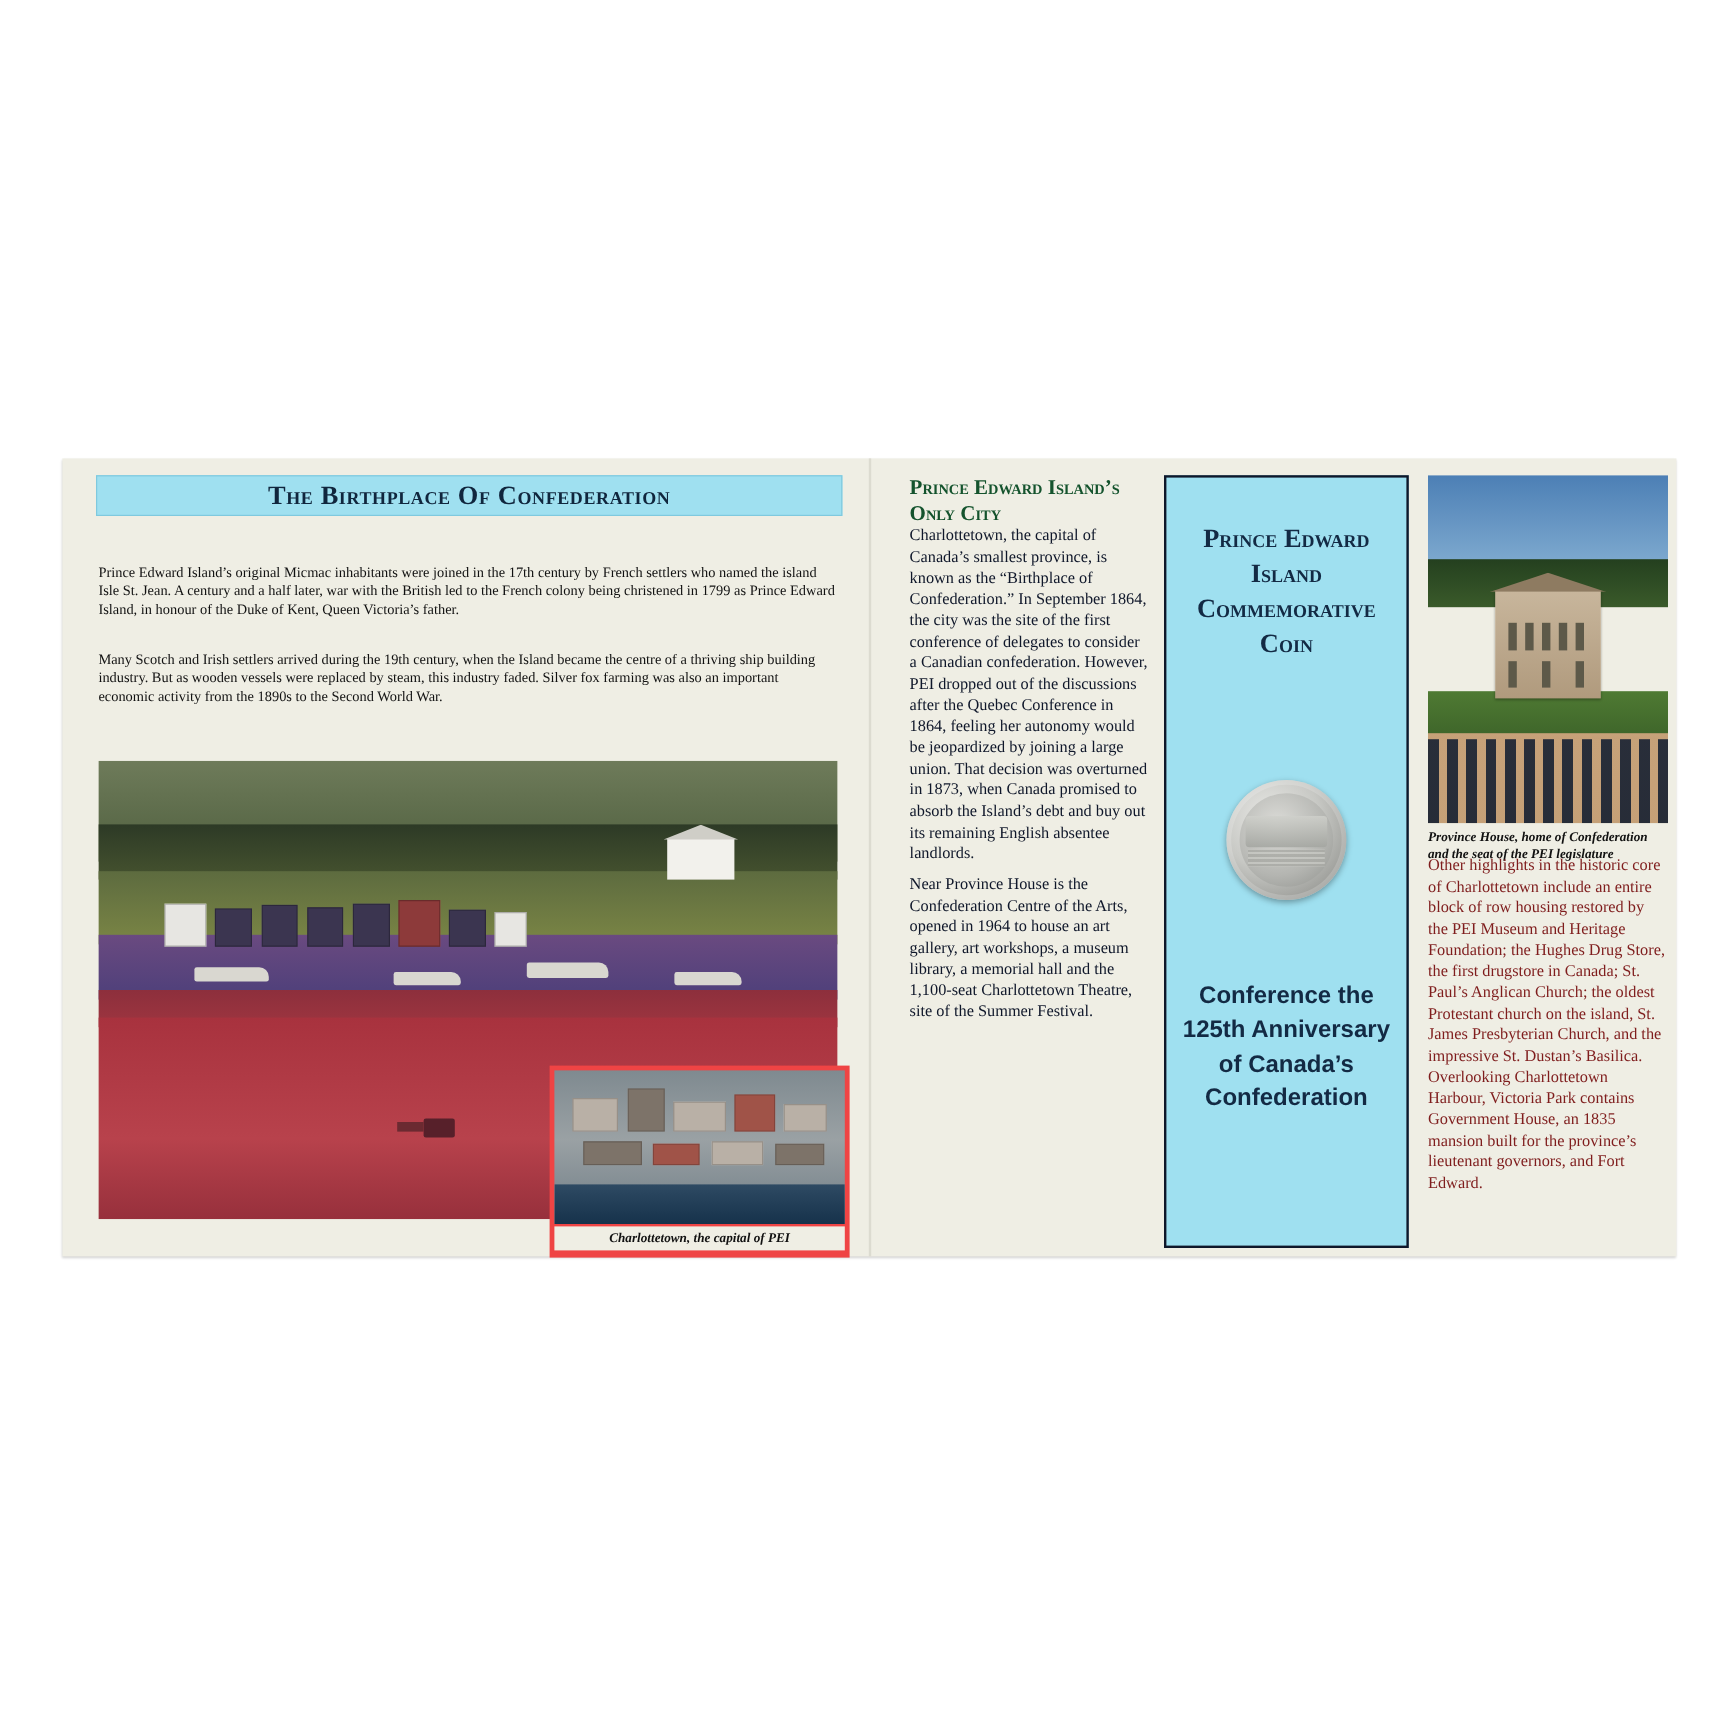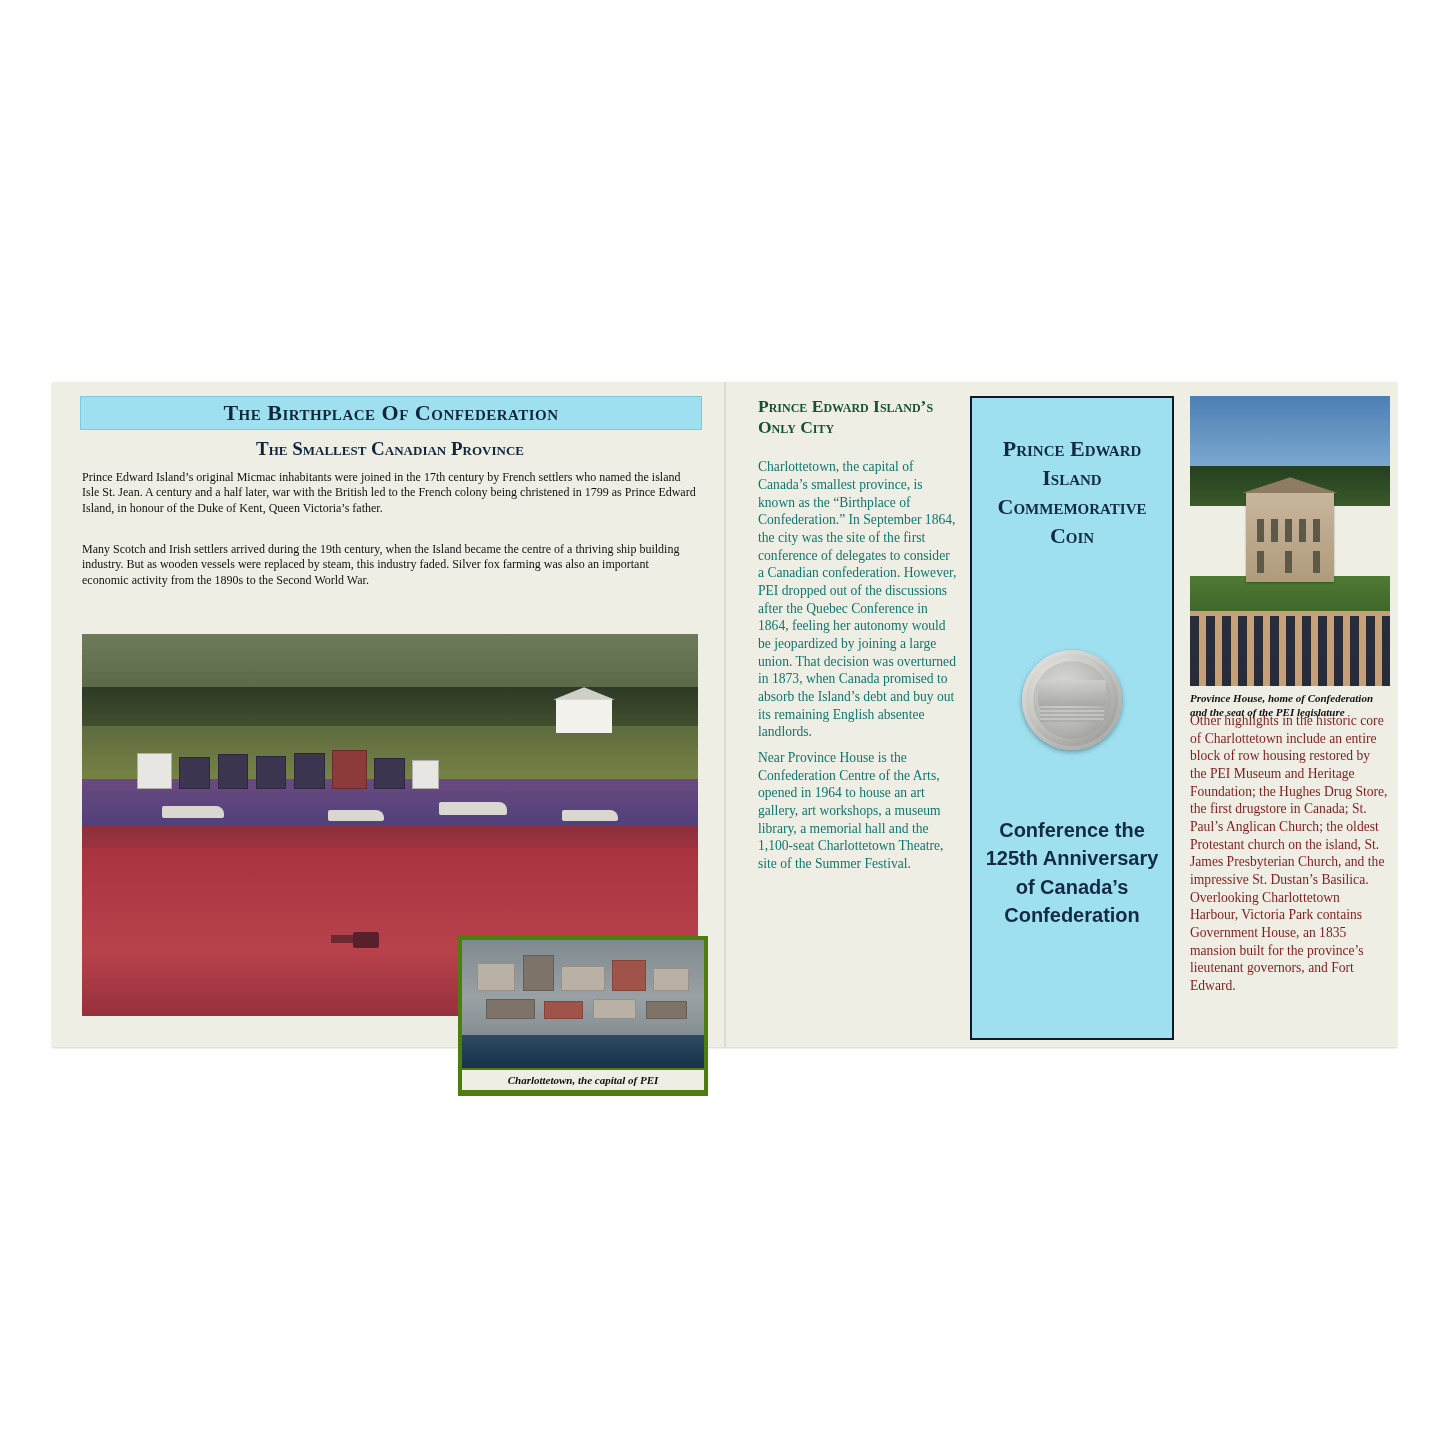--- a/index.html
+++ b/index.html
@@ -45,36 +45,36 @@
   .whitehouse:after{content:"";position:absolute;left:-6%;top:-34%;width:112%;height:36%;
        background:#cfcec7;clip-path:polygon(0 100%,50% 0,100% 100%);}
   .tractor{position:absolute;left:44%;top:78%;width:26px;height:16px;background:#57202a;border-radius:2px;}
   .tractor:after{content:"";position:absolute;left:-22px;top:3px;width:22px;height:8px;background:#6b2a31;}
 
   .cap-left{position:absolute;left:2px;top:626px;width:380px;font-size:11.5px;font-style:italic;
             font-weight:bold;line-height:1.25;color:#111;}
 
   
   .photo-inset{position:absolute;left:378px;top:492px;width:250px;height:160px;
-               background:#4d7c0f;padding:4px 4px 0 4px;box-sizing:border-box;margin-top:48px;}
+               background:#ef4444;padding:4px 4px 0 4px;box-sizing:border-box;}
   .inset-img{position:absolute;left:4px;top:4px;width:242px;height:128px;overflow:hidden;
              background:linear-gradient(180deg,#7f8a90 0%,#9aa1a4 45%,#6f7d86 100%);}
   .ct-sea{position:absolute;left:0;bottom:0;width:100%;height:26%;
           background:linear-gradient(180deg,#2e4a63 0%,#16324b 100%);}
   .blk{position:absolute;background:#b9b0a6;box-shadow:0 0 0 1px rgba(0,0,0,.18) inset;}
   .blk.d{background:#7d7369;}
   .blk.red{background:#a05348;}
   .inset-cap{position:absolute;left:4px;top:134px;width:242px;height:20px;background:#efeee4;
              display:flex;align-items:center;justify-content:center;}
   .inset-cap span{font-size:11px;font-style:italic;font-weight:bold;color:#111;}
 
   
   .mid{position:absolute;left:706px;top:14px;width:200px;height:640px;}
   .mid-head{font-variant:small-caps;font-size:17.5px;font-weight:bold;color:#14532d;line-height:1.18;}
-  .mid-body{margin-top:21px;font-size:13.6px;line-height:1.3;color:#0f766e;}
+  .mid-body{margin-top:0;font-size:13.6px;line-height:1.3;color:#0f172a;}
   .mid-body p{margin:0 0 8px 0;}
 
   
   .bluepanel{position:absolute;left:918px;top:14px;width:200px;height:640px;background:#9fe0f0;
              border:2px solid #0f172a;}
   .bp-title{position:absolute;left:10px;top:36px;width:180px;text-align:center;
             font-variant:small-caps;font-size:22px;font-weight:bold;color:#132a44;line-height:1.32;}
   .coin-wrap{position:absolute;left:50%;top:252px;transform:translateX(-50%);}
   .coin{width:100px;height:100px;border-radius:50%;
         background:radial-gradient(circle at 36% 32%,#e9e9e6 0%,#c7c8c4 45%,#9b9c98 78%,#7e807c 100%);
@@ -116,21 +116,20 @@
 <body>
 
 <div class="page">
   <div class="folder">
     <div class="fold"></div>
 
     <div class="left">
       <div class="banner">
         <div class="banner-txt">The Birthplace Of Confederation</div>
       </div>
-      <div class="subhead">The Smallest Canadian Province</div>
       <div class="body-text p1">Prince Edward Island’s original Micmac inhabitants were joined in the 17th century by French settlers who named the island Isle St. Jean. A century and a half later, war with the British led to the French colony being christened in 1799 as Prince Edward Island, in honour of the Duke of Kent, Queen Victoria’s father.</div>
       <div class="body-text p2">Many Scotch and Irish settlers arrived during the 19th century, when the Island became the centre of a thriving ship building industry. But as wooden vessels were replaced by steam, this industry faded. Silver fox farming was also an important economic activity from the 1890s to the Second World War.</div>
 
       <div class="photo-main">
         <div class="sky"></div>
         <div class="treeline"></div>
         <div class="field"></div>
         <div class="water"></div>
         <div class="shore"></div>
         <div class="redfield"></div>

